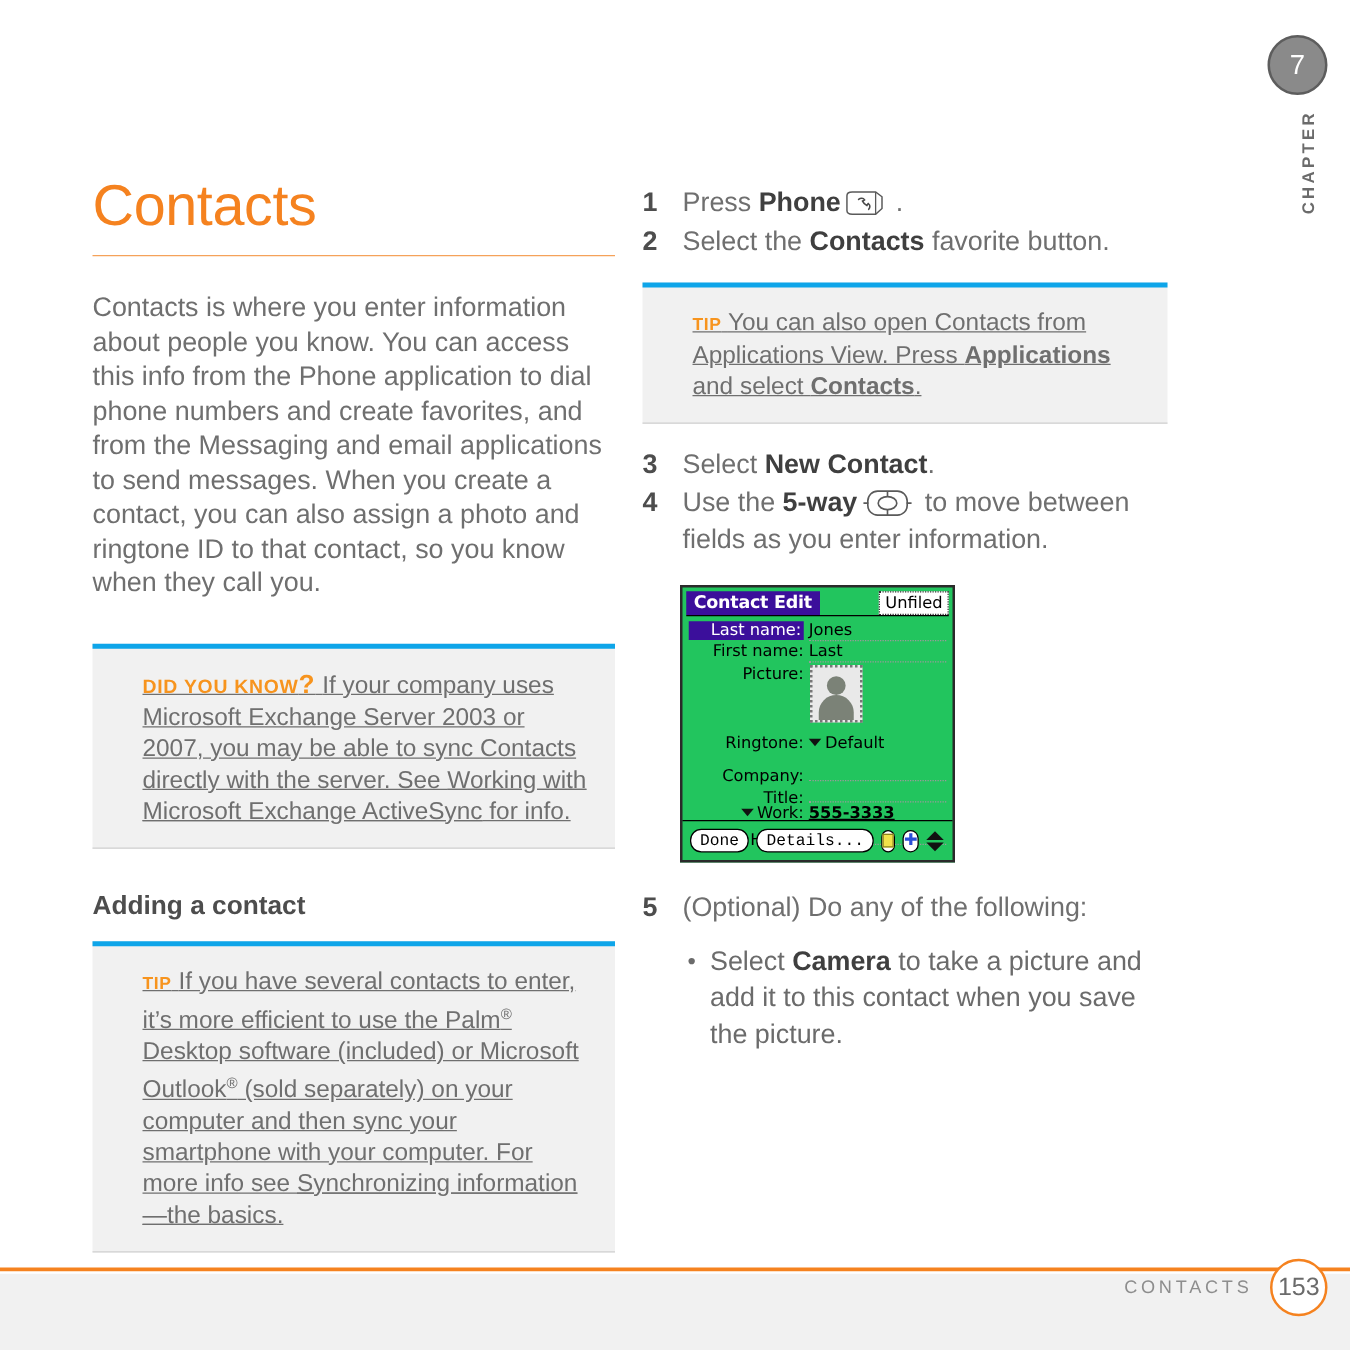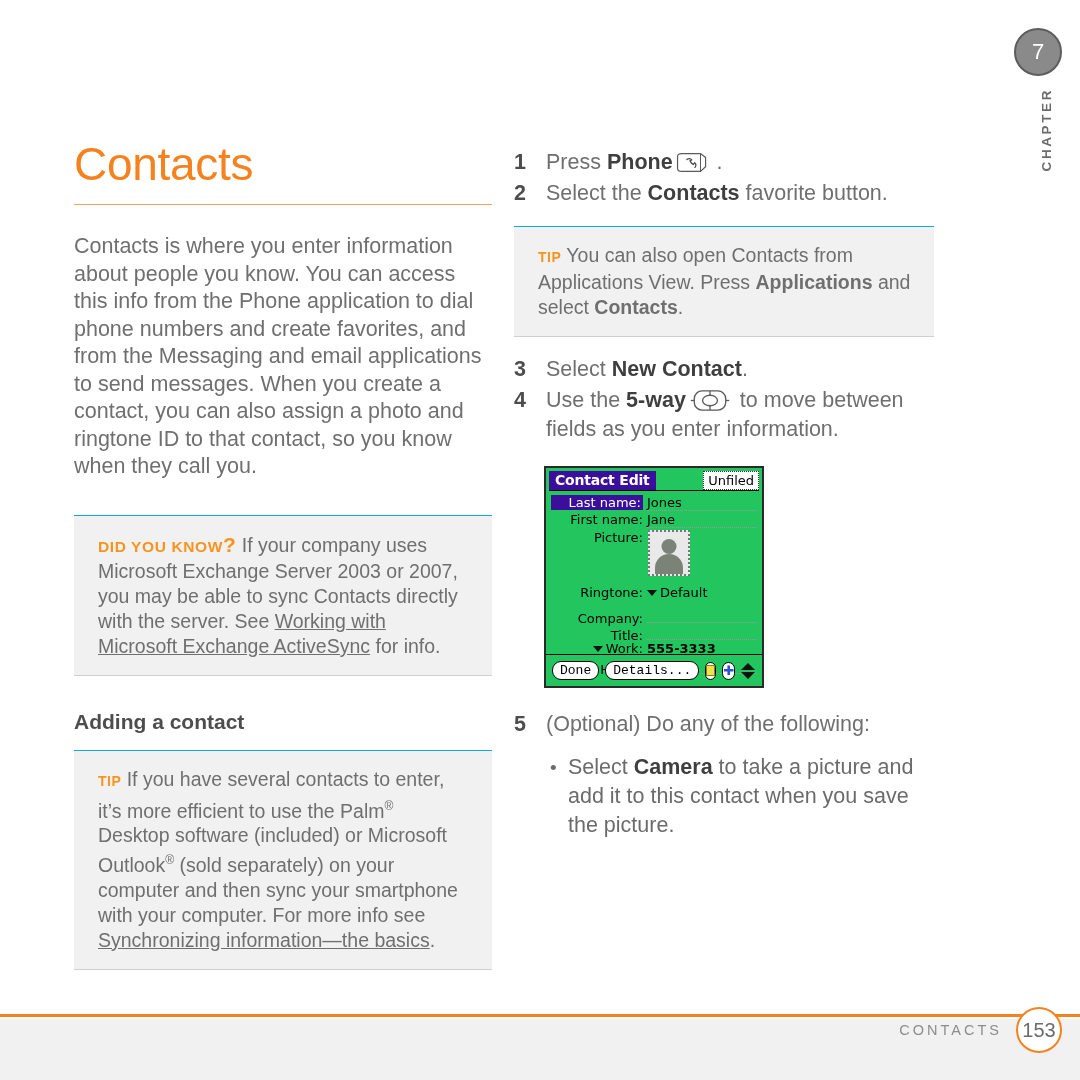--- a/index.html
+++ b/index.html
@@ -91,26 +91,27 @@
   .intro {
     margin-top: 28px;
     font-size: 21.5px;
     line-height: 27.5px;
     color: #6f6f6f;
   }
 
   
   .callout {
     background: #f1f1f1;
-    border-top: 1px solid #0ea5e9;
+    border-top: 4px solid #0ea5e9;
     border-bottom: 1px solid #cfcfcf;
-    padding: 16px 22px 16px 24px;
+    padding: 16px 22px 16px 40px;
     font-size: 19.5px;
     line-height: 25px;
     color: #6f6f6f;
+    text-decoration: underline;
   }
   .callout-left { margin-top: 34px; }
   .callout-tip-left { margin-top: 16px; }
   .callout-right { margin-top: 18px; }
 
   .marker-dyk {
     color: #F7941E;
     font-weight: bold;
     font-size: 15.5px;
     letter-spacing: 0.6px;
@@ -479,21 +480,21 @@
 
     <div class="dev-rows">
 
       <div class="dev-row">
         <div class="dev-label sel">Last name:</div>
         <div class="dev-value">Jones</div>
       </div>
 
       <div class="dev-row">
         <div class="dev-label">First name:</div>
-        <div class="dev-value">Jane</div>
+        <div class="dev-value">Last</div>
       </div>
 
       <div class="dev-picrow">
         <div class="dev-label">Picture:</div>
         <div class="pic-thumb">
           <div class="pic-head"></div>
           <div class="pic-body"></div>
         </div>
       </div>
 

